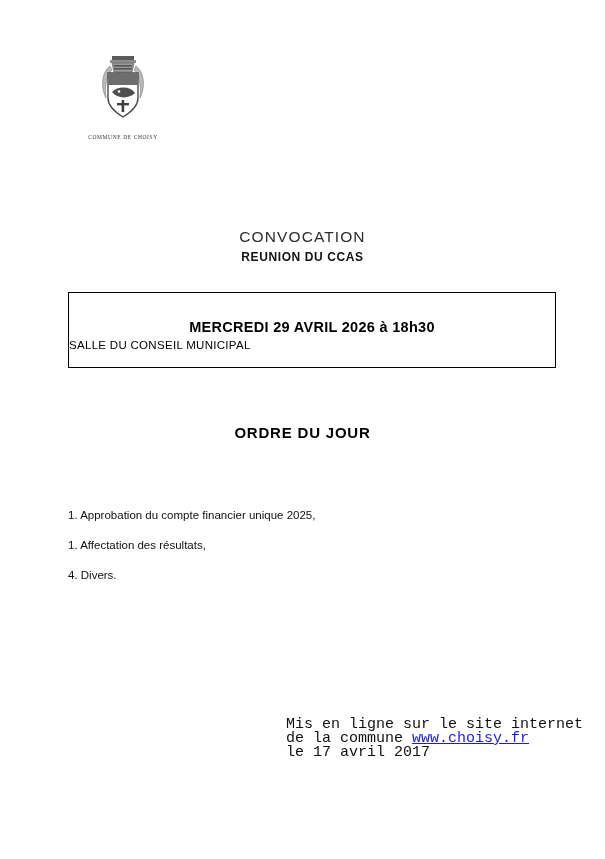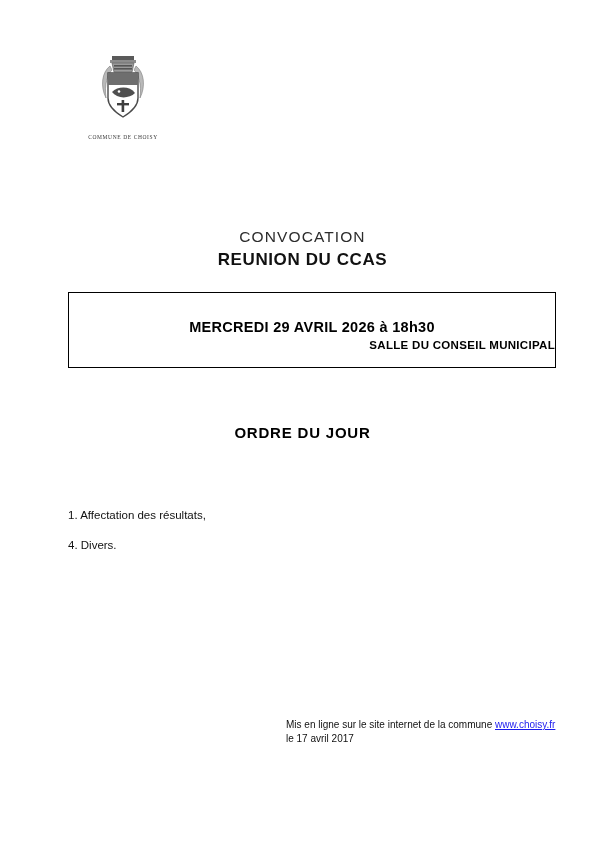--- a/index.html
+++ b/index.html
@@ -54,21 +54,21 @@
     letter-spacing: 1.1px;
     color: #2c2c2c;
     font-weight: 400;
   }
   .reunion {
     position: absolute;
     top: 250px;
     left: 0;
     width: 605px;
     text-align: center;
-    font-size: 17px;
+    font-size: 12px;
     font-weight: bold;
     letter-spacing: 0.6px;
     color: #111111;
   }
 
   
   .meeting-box {
     position: absolute;
     left: 68px;
     top: 292px;
@@ -86,23 +86,23 @@
     text-align: center;
     font-size: 14.5px;
     font-weight: bold;
     letter-spacing: 0.3px;
   }
   .meeting-place {
     position: absolute;
     top: 46px;
     left: 0;
     width: 100%;
-    text-align: right;
+    text-align: left;
     font-size: 11.5px;
-    font-weight: bold;
+    font-weight: normal;
     letter-spacing: 0.3px;
   }
 
   
   .agenda-title {
     position: absolute;
     top: 424px;
     left: 0;
     width: 605px;
     text-align: center;
@@ -127,22 +127,22 @@
     margin-bottom: 15px;
     color: #111111;
   }
 
   
   .footer {
     position: absolute;
     left: 286px;
     top: 718px;
     width: 300px;
-    font-family: Liberation Sans, sans-serif;
-    font-size: 10px;
+    font-family: Liberation Mono, monospace;
+    font-size: 15px;
     line-height: 14px;
     color: #111111;
   }
   .footer-link {
     color: #1a1aee;
     text-decoration: underline;
   }
 </style>
 </head>
 <body>
@@ -178,20 +178,21 @@
   <div class="reunion">REUNION DU CCAS</div>
 
   <div class="meeting-box">
     <div class="meeting-date">MERCREDI 29 AVRIL 2026 à 18h30</div>
     <div class="meeting-place">SALLE DU CONSEIL MUNICIPAL</div>
   </div>
 
   <div class="agenda-title">ORDRE DU JOUR</div>
 
   <ul class="agenda-list">
+    <li class="agenda-item">1. Approbation du compte financier unique 2025,</li>
     <li class="agenda-item">1. Affectation des résultats,</li>
     <li class="agenda-item">4. Divers.</li>
   </ul>
 
   <div class="footer">
     <span>Mis en ligne sur le site internet de la commune </span><a class="footer-link" href="#">www.choisy.fr</a><br>
     <span>le 17 avril 2017</span>
   </div>
 
 </div>

